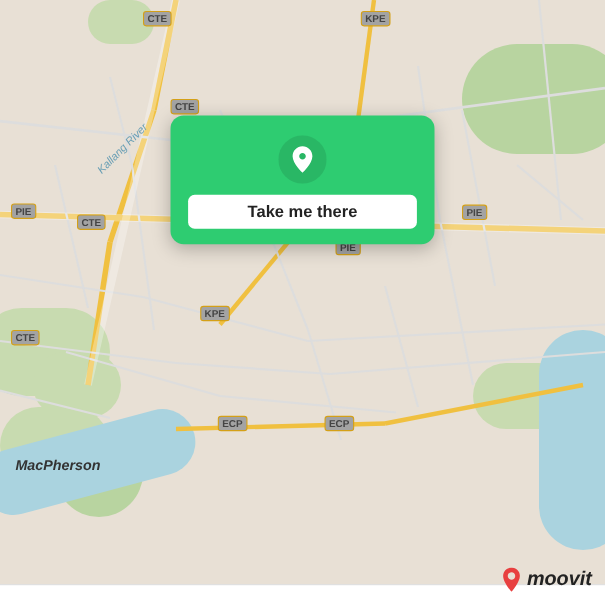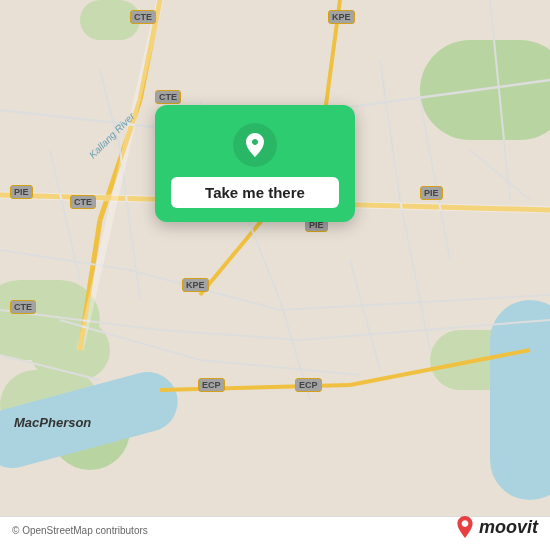--- a/index.html
+++ b/index.html
@@ -55,21 +55,21 @@
       inset: 0;
       width: 550px;
       height: 550px;
     }
 
     
     .popup-card {
       position: absolute;
       top: 105px;
       left: 155px;
-      width: 200px;
+      width: 240px;
       background: #2ecc71;
       border-radius: 12px;
       display: flex;
       flex-direction: column;
       align-items: center;
       padding: 18px 16px 14px;
       box-shadow: 0 4px 16px rgba(0,0,0,0.25);
       z-index: 10;
     }
 
@@ -115,21 +115,21 @@
       font-weight: 600;
       color: #222;
     }
 
     
     .moovit-logo {
       position: absolute;
       bottom: 12px;
       right: 12px;
       display: flex;
-      align-items: center;
+      align-items: flex-start;
       gap: 3px;
       z-index: 11;
     }
 
     .moovit-pin {
       width: 22px;
       height: 22px;
     }
 
     .moovit-text {
@@ -253,21 +253,20 @@
 
     <svg class="popup-pin" viewBox="0 0 44 44" fill="none" xmlns="http://www.w3.org/2000/svg">
       <circle cx="22" cy="22" r="22" fill="rgba(0,0,0,0.1)"></circle>
       <path d="M22 10C17.03 10 13 14.03 13 19C13 25.75 22 34 22 34C22 34 31 25.75 31 19C31 14.03 26.97 10 22 10ZM22 22C20.35 22 19 20.65 19 19C19 17.35 20.35 16 22 16C23.65 16 25 17.35 25 19C25 20.65 23.65 22 22 22Z" fill="white"></path>
     </svg>
 
     <button class="popup-btn">Take me there</button>
   </div>
 
   <div class="bottom-bar">
-    <div class="copyright-line">© OpenStreetMap contributors</div>
 
     <div class="moovit-logo">
       <svg class="moovit-pin" viewBox="0 0 22 26" xmlns="http://www.w3.org/2000/svg">
         <path d="M11 0C6.03 0 2 4.03 2 9C2 15.75 11 26 11 26C11 26 20 15.75 20 9C20 4.03 15.97 0 11 0ZM11 13C8.79 13 7 11.21 7 9C7 6.79 8.79 5 11 5C13.21 5 15 6.79 15 9C15 11.21 13.21 13 11 13Z" fill="#e84040"></path>
       </svg>
       <span class="moovit-text">moovit</span>
     </div>
   </div>
 
 </div>

